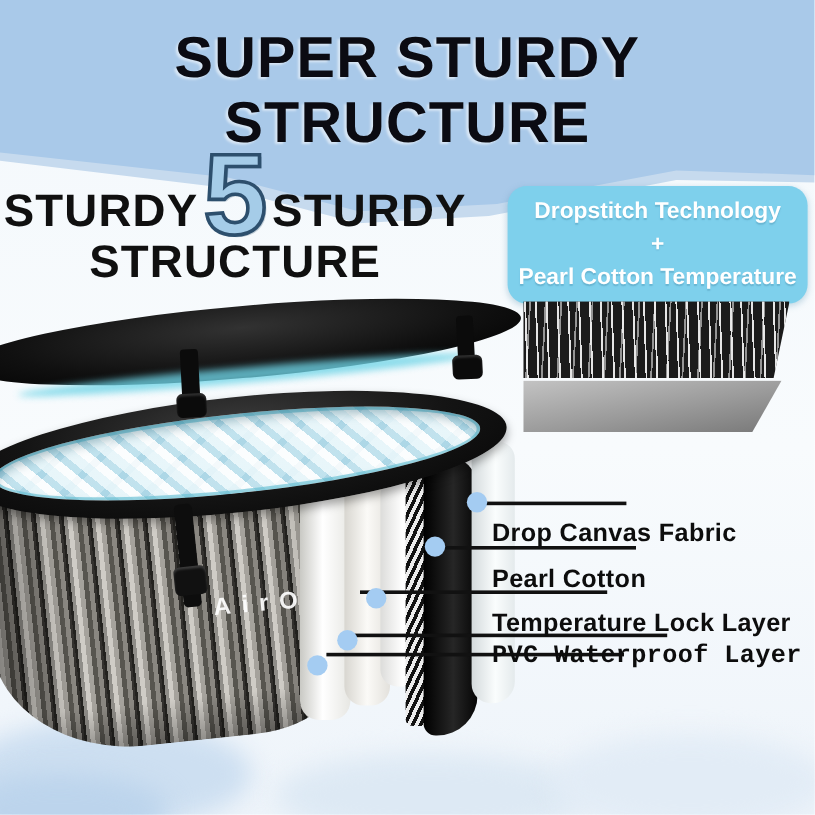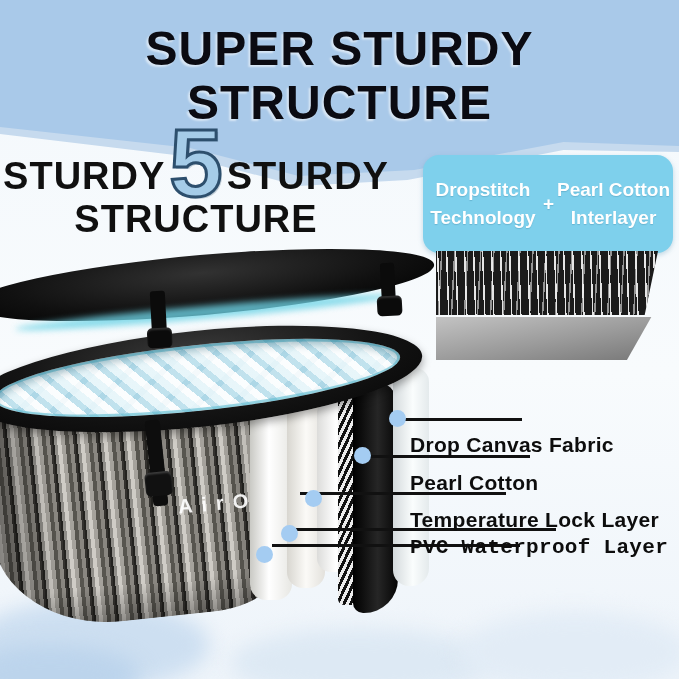--- a/index.html
+++ b/index.html
@@ -31,21 +31,21 @@
   .hl-num{
     font-size:96px;font-weight:700;color:#a5cce8;line-height:.9;
     -webkit-text-stroke:3px #2d4f6d;margin:-26px 4px 0 4px;
     text-shadow:2px 2px 0 rgba(45,79,109,.25);
   }
   .hl-line2{text-align:center;font-size:38px;font-weight:700;letter-spacing:1px;margin-top:-8px;}
   
   .callout{
     position:absolute;left:423px;top:155px;width:250px;height:98px;z-index:3;
     background:#7ed0ec;border-radius:16px;box-shadow:0 2px 5px rgba(90,150,180,.35);
-    display:flex;flex-direction:row;align-items:center;justify-content:center;
+    display:flex;flex-direction:column;align-items:center;justify-content:center;
     color:#ffffff;font-weight:700;font-size:19px;line-height:1.45;text-align:center;
     text-shadow:0 1px 1px rgba(70,140,170,.4);
   }
   
   .ds-panel{position:absolute;left:436px;top:251px;width:222px;height:110px;z-index:3;}
   .ds-fibers{
     width:100%;height:64px;background-color:#1b1b1b;
     background-image:
       repeating-linear-gradient(88deg, rgba(255,255,255,0) 0 3px, rgba(240,240,240,.95) 3px 4.5px, rgba(255,255,255,0) 4.5px 9px),
       repeating-linear-gradient(93deg, rgba(255,255,255,0) 0 5px, rgba(190,190,190,.75) 5px 6.5px, rgba(255,255,255,0) 6.5px 13px);
@@ -168,21 +168,21 @@
       <span class="hl-word">STURDY</span>
       <span class="hl-num">5</span>
       <span class="hl-word">STURDY</span>
     </div>
     <div class="hl-line2">STRUCTURE</div>
   </div>
 
   <div class="callout">
     <div>Dropstitch Technology</div>
     <div>+</div>
-    <div>Pearl Cotton Interlayer</div>
+    <div>Pearl Cotton Temperature</div>
   </div>
 
   <div class="ds-panel">
     <div class="ds-fibers"></div>
     <div class="ds-slab"></div>
   </div>
 
   <div class="tub-rot wrapA">
     <div class="wood-body"></div>
   </div>

